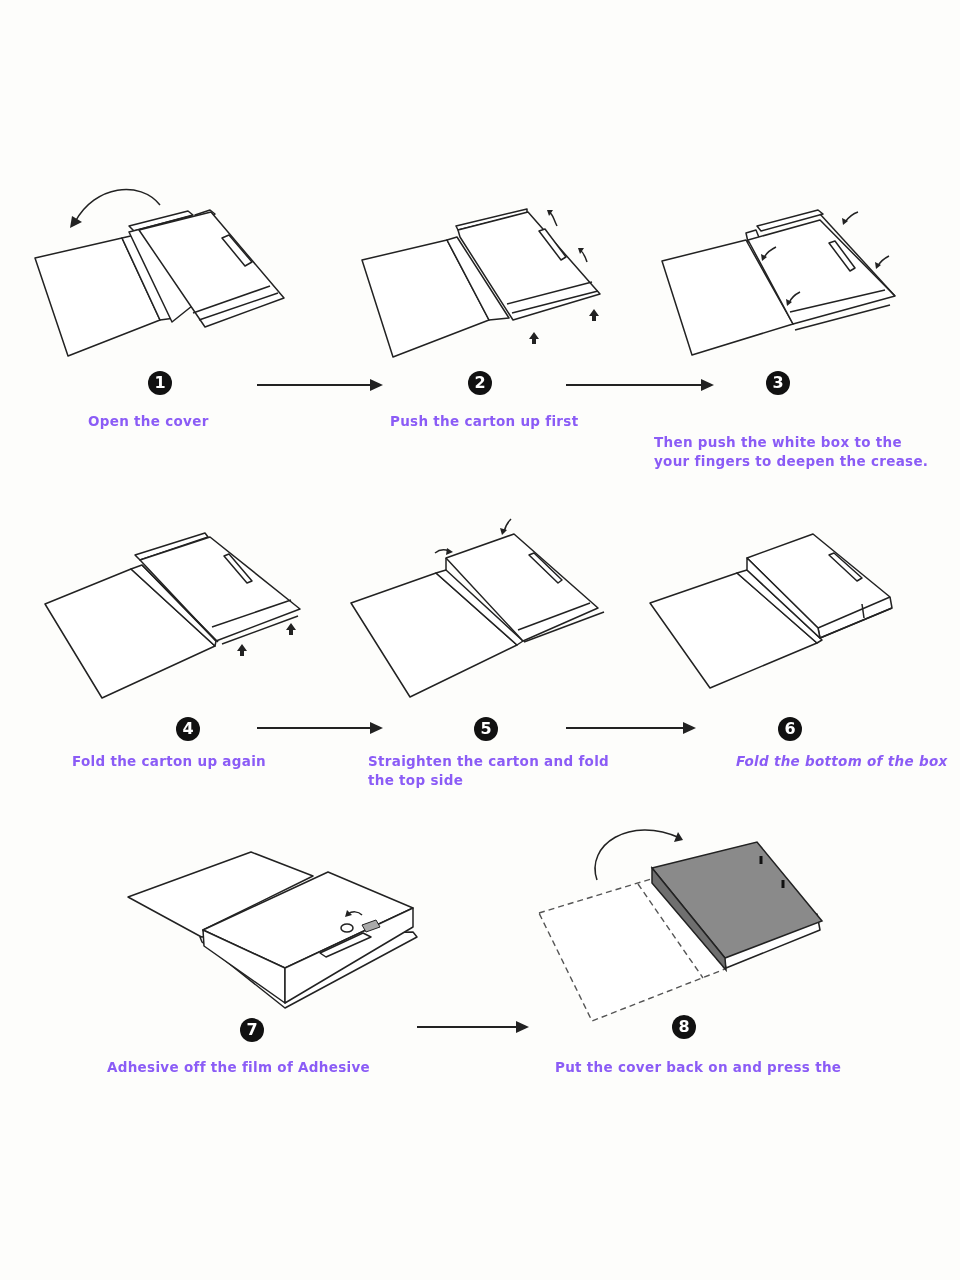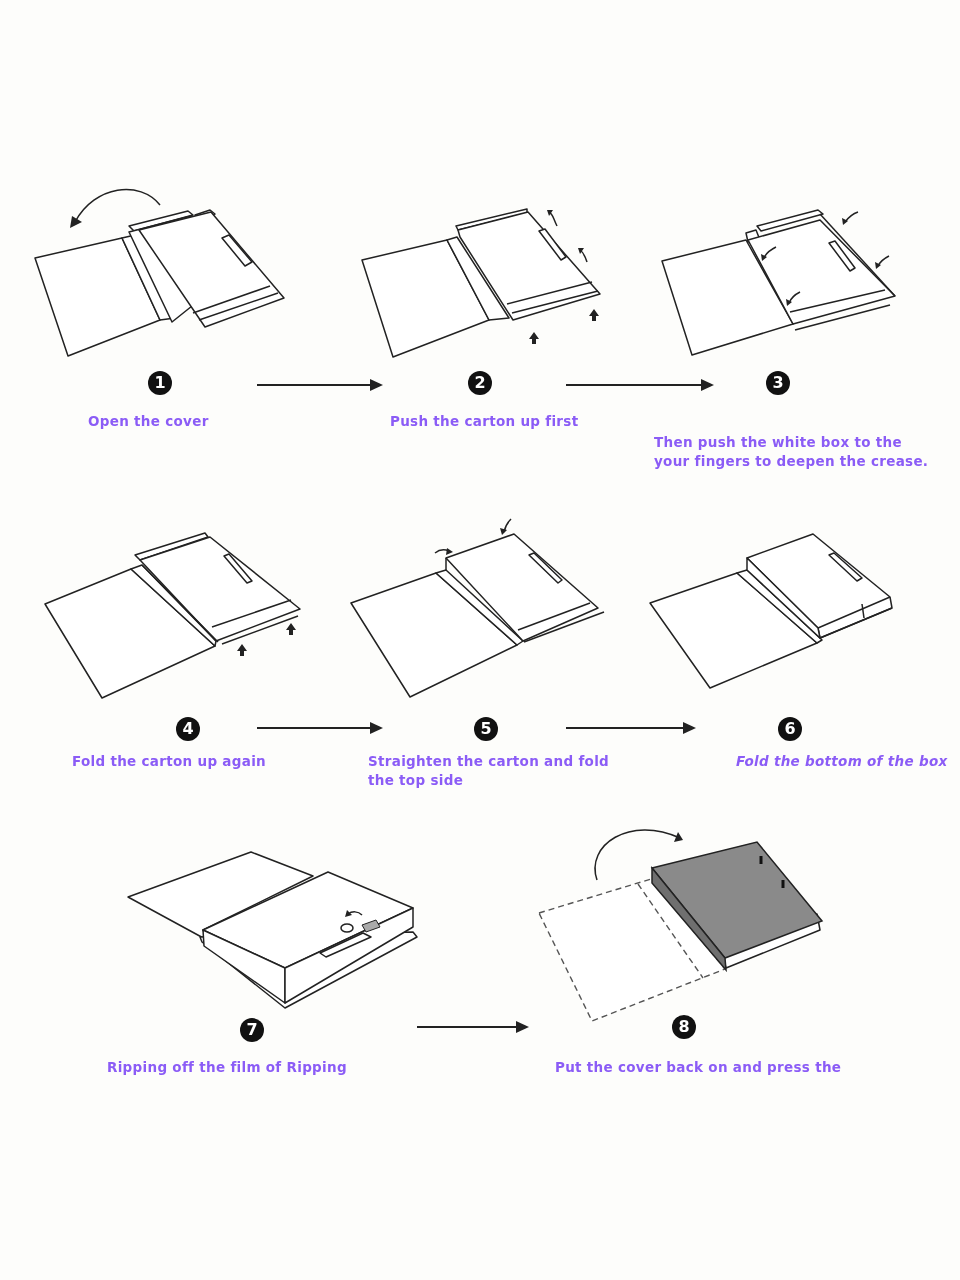--- a/index.html
+++ b/index.html
@@ -194,21 +194,21 @@
 
     <polygon class="lnf" points="320,953 363,933 371,937 326,957"></polygon>
     <polygon fill="#aaa" stroke="#222" stroke-width="1" points="362,925 376,920 380,927 366,932"></polygon>
     <ellipse class="ln" cx="347" cy="928" rx="6" ry="4" stroke-width="1.2"></ellipse>
     <path class="ln" d="M362 915 C 358 911, 352 911, 348 914" stroke-width="1.5"></path>
     <polygon points="345,917 347,910 352,915" fill="#222"></polygon>
   </svg>
 </div>
 <div class="badge" style="left:240px;top:1018px;">7</div>
 <div class="cap" style="left:107px;top:1058px;">
-  <div>Ripping off the film of Ripping</div>
+  <div>Adhesive off the film of Adhesive</div>
 </div>
 
 <div class="arrow" style="left:417px;top:1021px;width:112px;">
   <div class="shaft" style="width:100px;"></div>
   <div class="head" style="left:99px;"></div>
 </div>
 
 <div class="abs" style="left:0;top:0;">
   <svg width="960" height="1280" style="left:0;top:0;">
 

